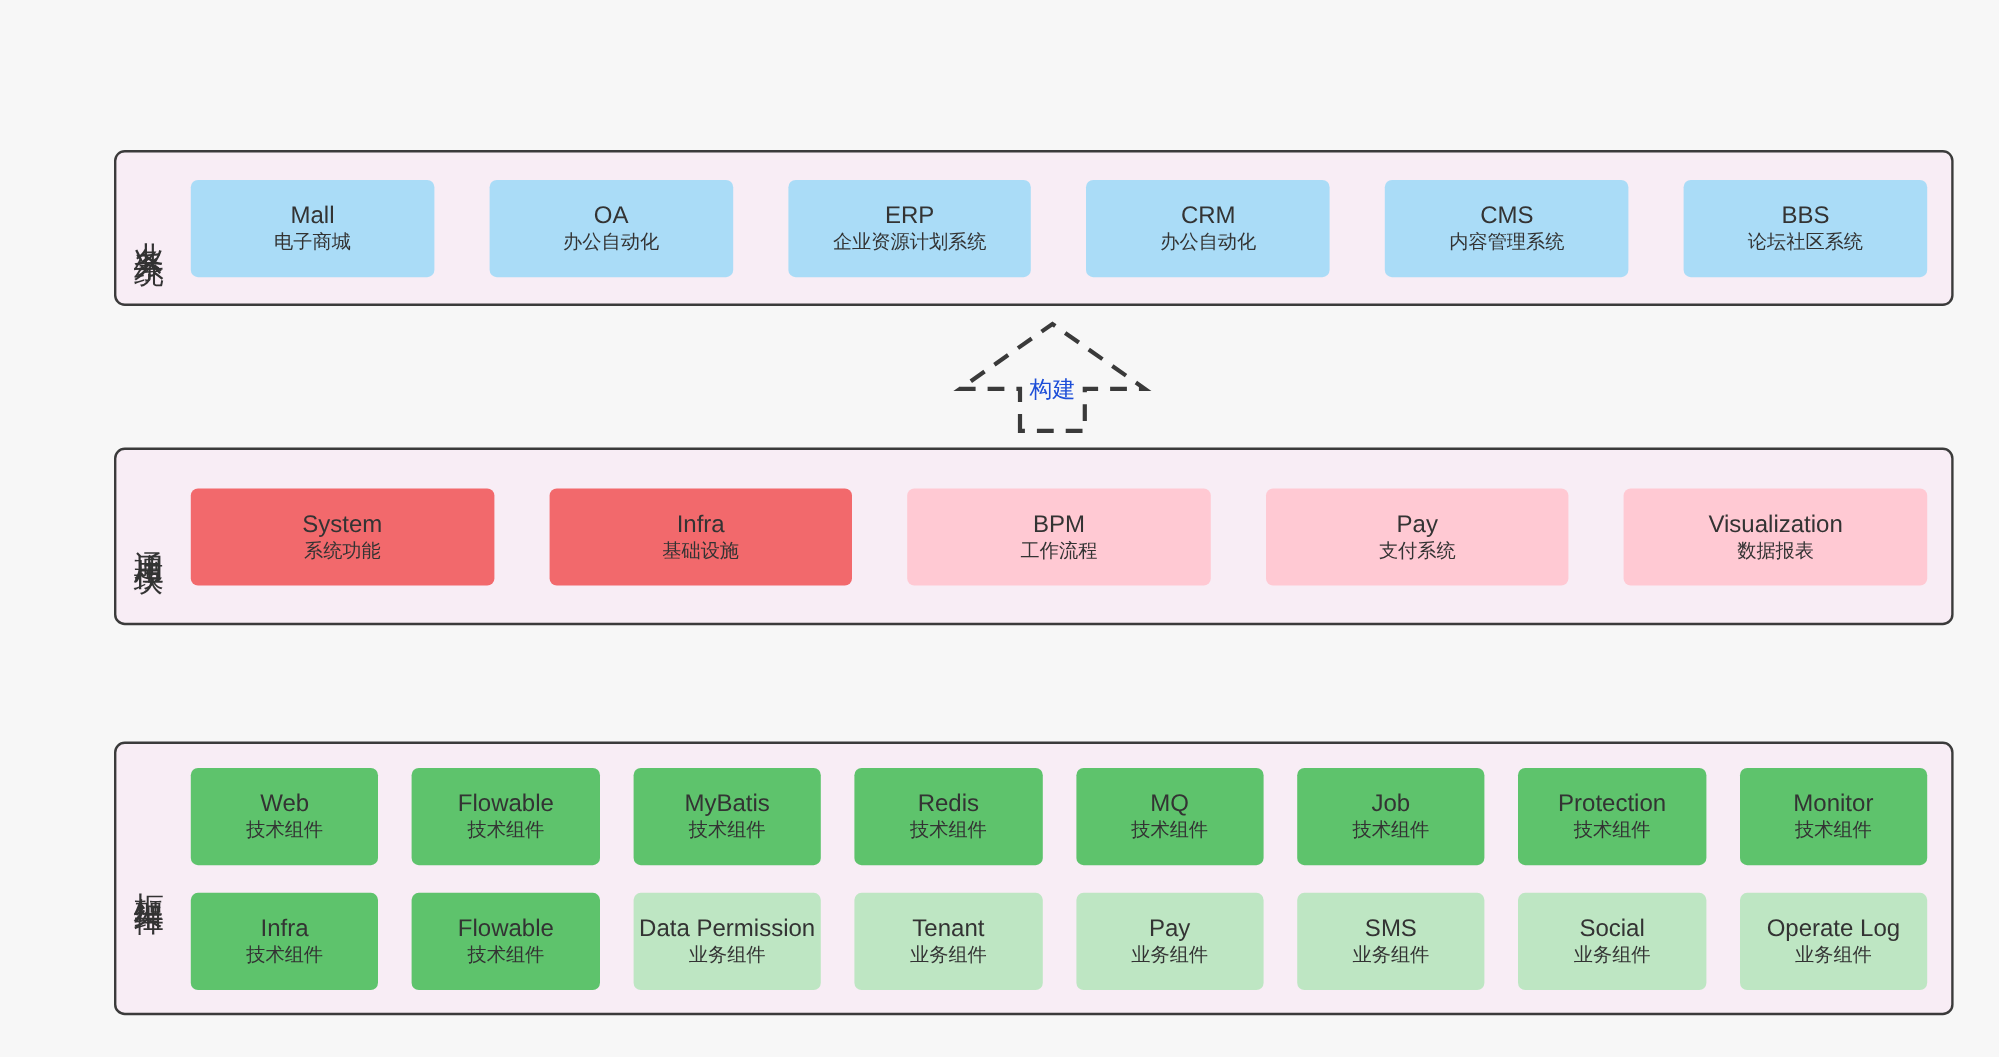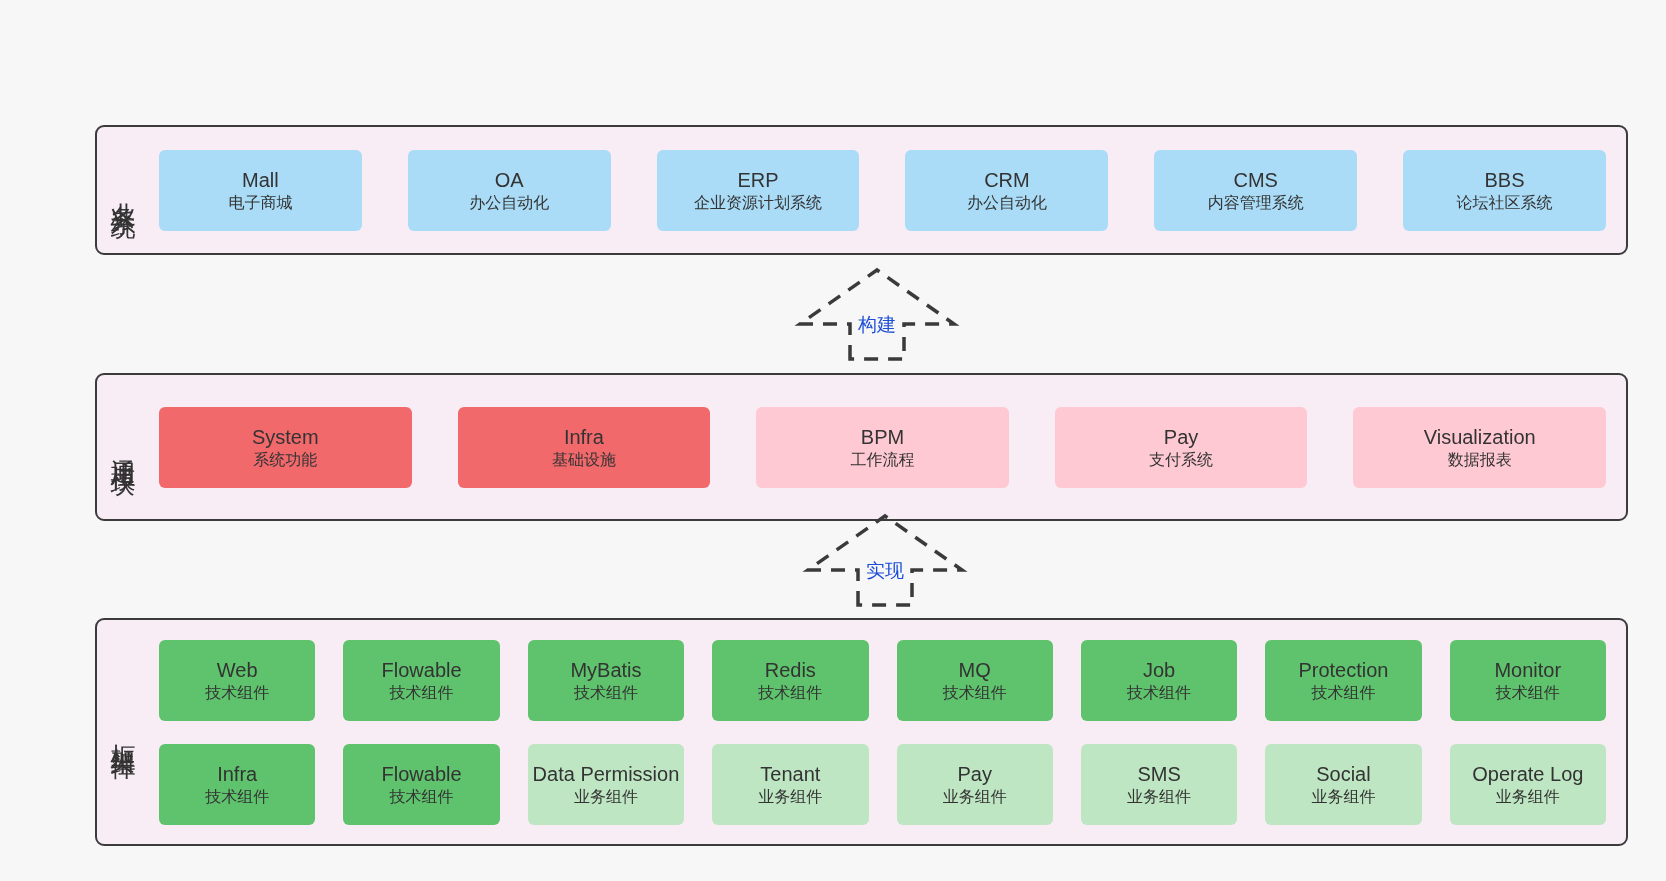--- a/index.html
+++ b/index.html
@@ -227,19 +227,13 @@
   </div>
         </div>
       </div>
   </div>
     <div class="arrow a1">
     <svg width="170" height="96" viewBox="0 0 170 96">
       <path d="M 58 93 L 58 58 L 8 58 L 85 4 L 162 58 L 112 58 L 112 93 Z" fill="none" stroke="#3a3a3a" stroke-width="3.5" stroke-dasharray="14 10"></path>
     </svg>
     <div class="arrow-label">构建</div>
   </div>
-    <div class="arrow a2">
-    <svg width="170" height="96" viewBox="0 0 170 96">
-      <path d="M 58 93 L 58 58 L 8 58 L 85 4 L 162 58 L 112 58 L 112 93 Z" fill="none" stroke="#3a3a3a" stroke-width="3.5" stroke-dasharray="14 10"></path>
-    </svg>
-    <div class="arrow-label">实现</div>
-  </div>
   </div>
 
 </body></html>

